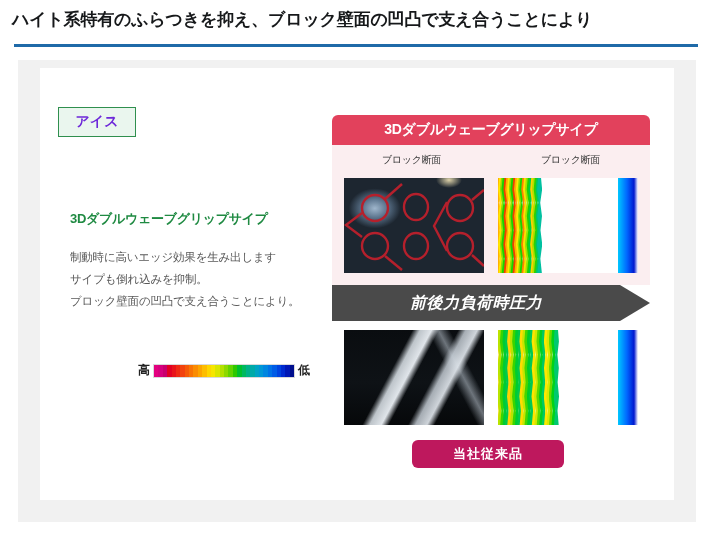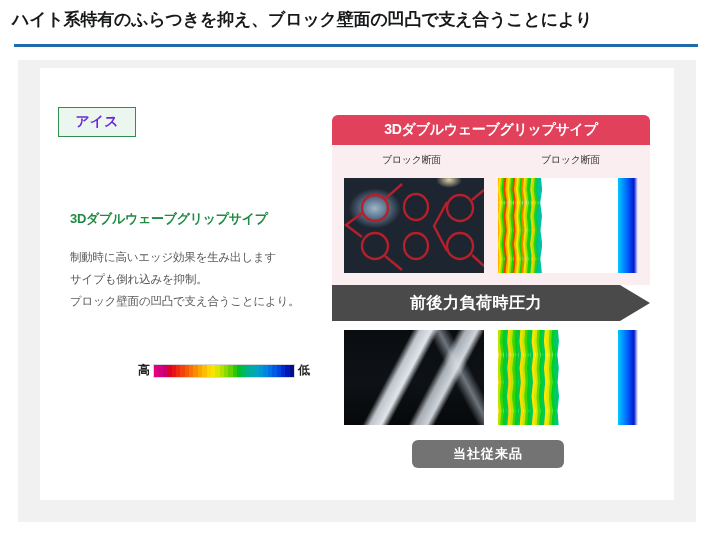--- a/index.html
+++ b/index.html
@@ -139,41 +139,41 @@
   .heat .bands { position: absolute; inset: 0; display: flex; }
   .heat .band { position: relative; height: 100%; }
   .heat .edge {
     position: absolute; right: 0; top: 0; width: 14%; height: 100%;
     background: linear-gradient(90deg, #00c8ff 0%, #0066ff 45%, #0019d0 80%, #ffffff 100%);
   }
 
   
   .arrow-banner {
     position: absolute; left: 332px; top: 285px;
-    width: 318px; height: 36px;
+    width: 318px; height: 36px; font-style: italic;
   }
   .arrow-banner .body {
     position: absolute; left: 0; top: 0;
     width: 288px; height: 36px; background: #4a4a4a;
     display: flex; align-items: center; justify-content: center;
     color: #fff; font-weight: bold; font-size: 16px; letter-spacing: 0.5px;
   }
   .arrow-banner .tip {
     position: absolute; left: 288px; top: 0;
     width: 0; height: 0;
     border-top: 18px solid transparent;
     border-bottom: 18px solid transparent;
     border-left: 30px solid #4a4a4a;
   }
 
   
   .legacy-pill {
     position: absolute; left: 412px; top: 440px;
     width: 152px; height: 28px;
-    background: #737373; border-radius: 6px;
+    background: #be185d; border-radius: 6px;
     display: flex; align-items: center; justify-content: center;
     color: #fff; font-weight: bold; font-size: 13px; letter-spacing: 1px;
   }
 </style>
 </head>
 <body>
 
 <div id="page">
 
   <div class="page-title">ハイト系特有のふらつきを抑え、ブロック壁面の凹凸で支え合うことにより</div>

